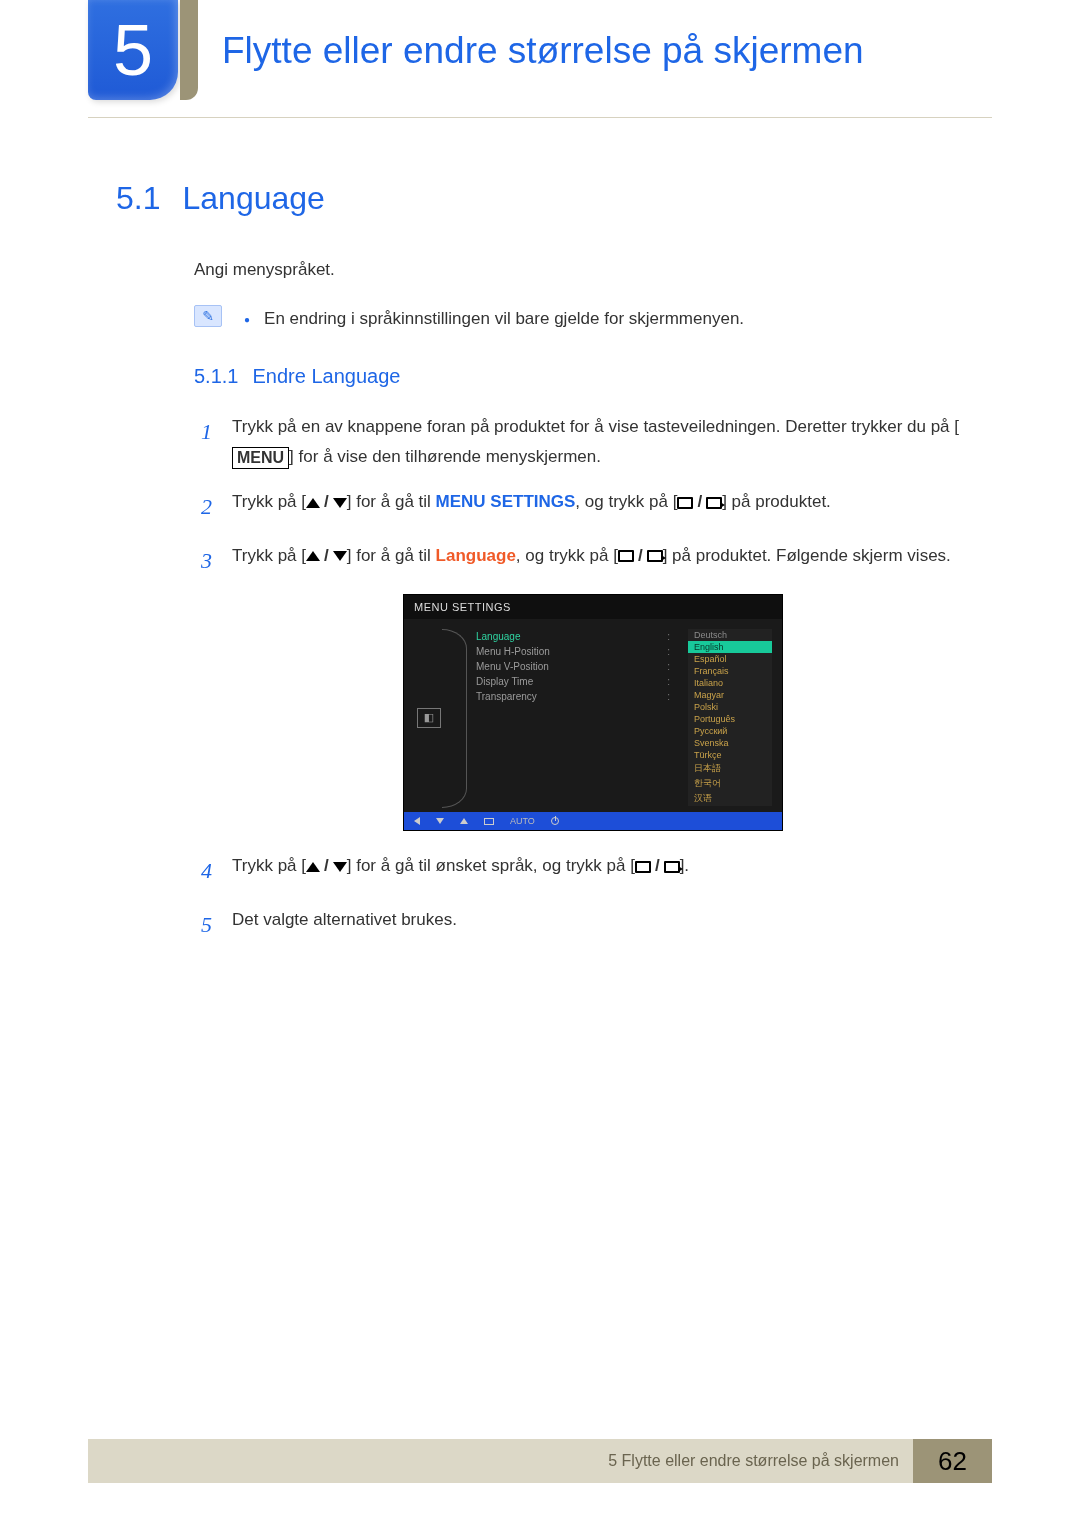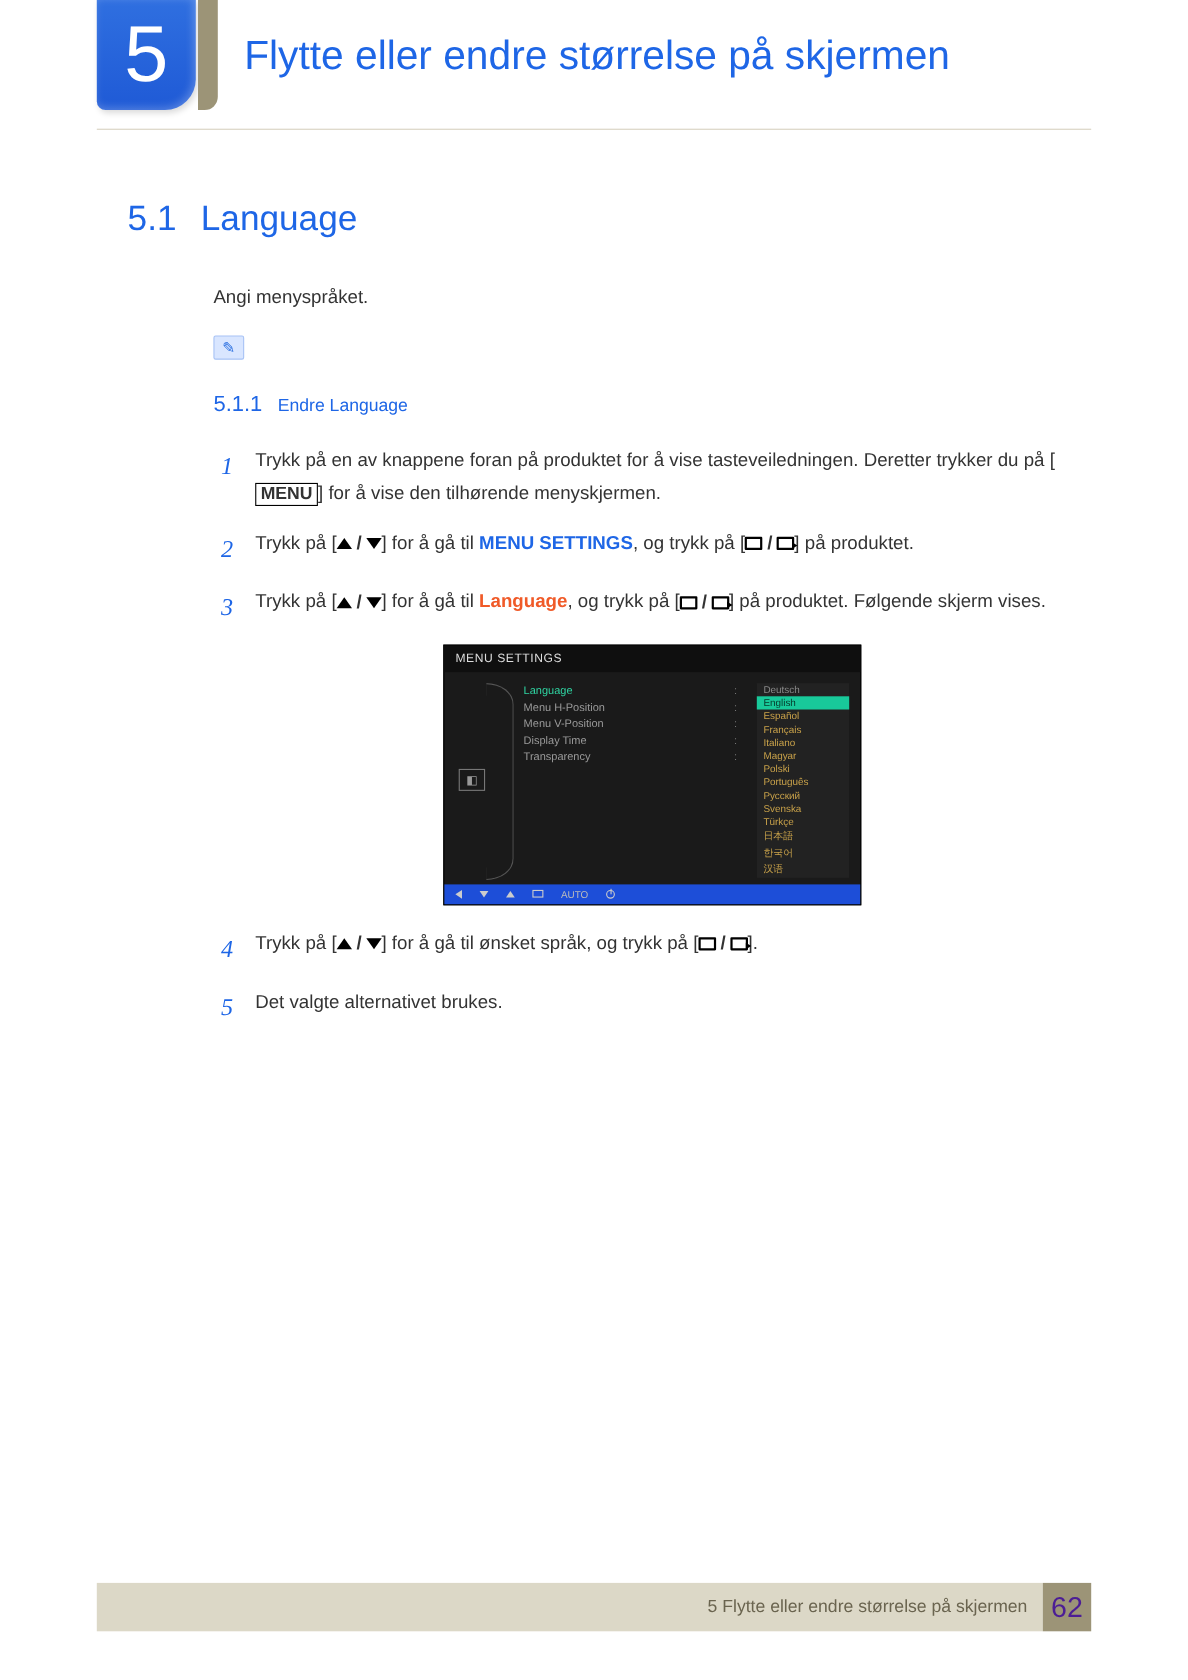--- a/index.html
+++ b/index.html
@@ -85,21 +85,21 @@
     justify-content:center;
     color:#2a6fe0;
     font-size:14px;
     flex: none;
     margin-top:2px;
   }
   .note-list { font-size: 17px; color:#333; line-height: 1.9; }
   .note-list .bullet { color:#1e66e6; font-size:10px; vertical-align: middle; margin-right: 14px; }
   .subsec-row { display:flex; align-items:baseline; margin: 0 0 24px 78px; }
   .subsec-num { font-size: 20px; color:#1e66e6;text-align:right; }
-  .subsec-title { font-size: 16px; color:#1e66e6; margin-left:14px; }
+  .subsec-title { font-size: 20px; color:#1e66e6; margin-left:14px; }
   .steps { margin-left: 78px; }
   .step { display:flex; gap: 20px; font-size: 17px; line-height: 1.8; margin-bottom: 14px; }
   .step-num { color:#1e66e6; font-style: italic; font-size: 22px; font-family: Georgia, 'Times New Roman', serif; width: 18px; flex:none; text-align:right; }
   .step-body { flex:1; color:#333; }
   .menu-badge {
     display:inline-block;
     border:1px solid #000;
     padding: 0 4px;
     font-size: 16px;
     font-weight: bold;
@@ -212,23 +212,23 @@
     background:#dcd8c7;
     display:flex;
     align-items:center;
     justify-content:flex-end;
     padding-right: 14px;
     font-size:16px;
     color:#6a644f;
     padding-left:32px;
   }
   .footer-page {
-    width:44px;
+    width:79px;
     background:#9c9477;
-    color:#4c1d95;
+    color:#000000;
     font-size:26px;
     display:flex;
     align-items:center;
     justify-content:center;
   }
 </style>
 </head>
 <body>
 
 <div class="header">
@@ -242,20 +242,21 @@
   <div class="sec-row">
     <span class="sec-num">5.1</span>
     <span class="sec-title">Language</span>
   </div>
 
   <p class="para">Angi menyspråket.</p>
 
   <div class="note-block">
     <div class="note-icon">✎</div>
     <div class="note-list">
+      <div><span class="bullet">●</span><span>En endring i språkinnstillingen vil bare gjelde for skjermmenyen.</span></div>
     </div>
   </div>
 
   <div class="subsec-row">
     <span class="subsec-num">5.1.1</span>
     <span class="subsec-title">Endre Language</span>
   </div>
 
   <div class="steps">
 

